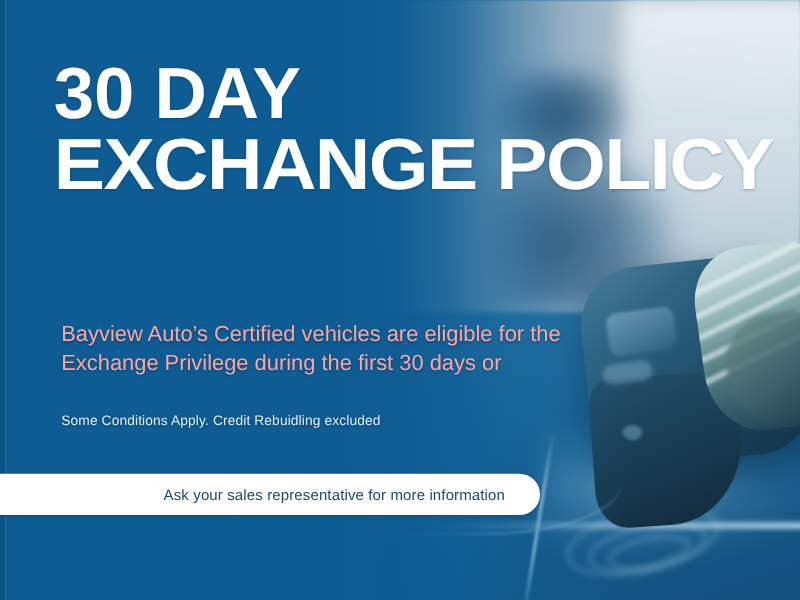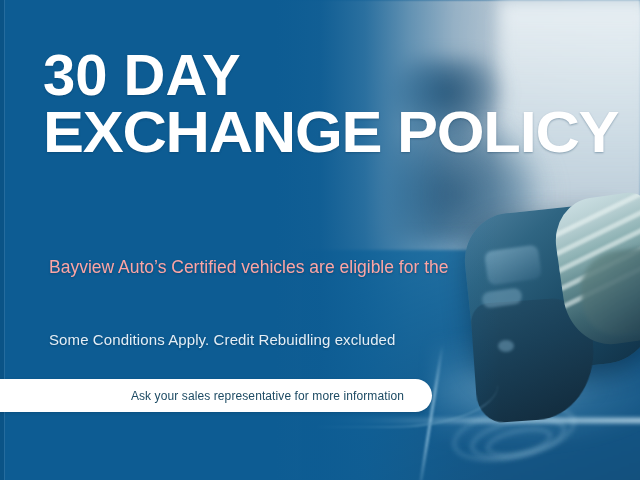--- a/index.html
+++ b/index.html
@@ -280,21 +280,21 @@
     font-weight: 400;
     text-shadow: 0 1px 2px rgba(6,48,80,.45);
   }
   .body-copy .bline { display: block; white-space: nowrap; }
 
   .fine-print {
     position: absolute;
     left: 49px;
     top: 331px;
     color: #e4eef6;
-    font-size: 15px;
+    font-size: 11px;
     font-weight: 400;
     letter-spacing: .1px;
     text-shadow: 0 1px 2px rgba(6,48,80,.45);
   }
 
   .cta-pill {
     position: absolute;
     left: -36px;
     top: 379px;
     width: 468px;
@@ -358,20 +358,21 @@
 
   <div class="content">
 
     <div class="headline">
       <span class="line line-1"><span>30</span><span class="gap"></span><span>DAY</span></span>
       <span class="line line-3">EXCHANGE POLICY</span>
     </div>
 
     <div class="body-copy">
       <span class="bline">Bayview Auto’s Certified vehicles are eligible for the</span>
+      <span class="bline">Exchange Privilege during the first 30 days or</span>
     </div>
 
     <div class="fine-print">Some Conditions Apply. Credit Rebuidling excluded</div>
 
     <div class="cta-pill">
       <span class="cta-label">Ask your sales representative for more information</span>
     </div>
 
   </div>
 </div>

